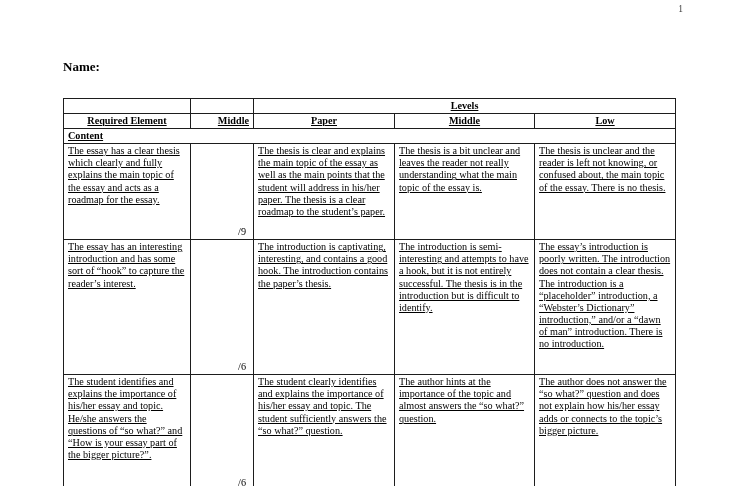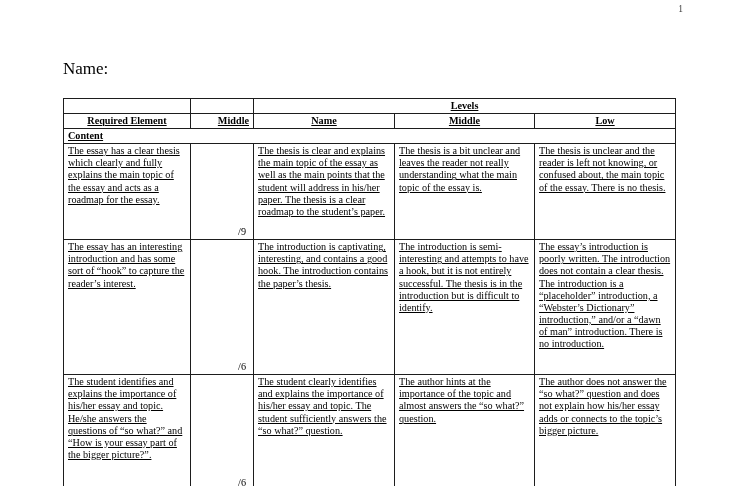--- a/index.html
+++ b/index.html
@@ -36,22 +36,22 @@
     left: 63px;
     font-size: 11.5px;
     font-weight: bold;
     letter-spacing: -0.1px;
     white-space: nowrap;
   }
   .name-line {
     position: absolute;
     top: 59px;
     left: 63px;
-    font-size: 17px;
-    font-weight: normal;
+    font-size: 13px;
+    font-weight: bold;
   }
   table.rubric {
     position: absolute;
     top: 98px;
     left: 63px;
     width: 612px;
     border-collapse: collapse;
     table-layout: fixed;
     font-size: 10.2px;
     line-height: 12.1px;
@@ -127,21 +127,21 @@
     </colgroup>
     <tbody>
       <tr>
         <td class="corner-top-left"></td>
         <td class="corner-top-left"></td>
         <td class="hdr" colspan="3">Levels</td>
       </tr>
       <tr>
         <td class="hdr-left">Required Element</td>
         <td class="hdr-right">Middle</td>
-        <td class="hdr">Name</td>
+        <td class="hdr">Paper</td>
         <td class="hdr">Middle</td>
         <td class="hdr">Low</td>
       </tr>
       <tr class="section-row">
         <td colspan="5">Content</td>
       </tr>
 
       <tr class="r1">
         <td>
             <span class="cell-text">The essay has a clear thesis which clearly and fully explains the main topic of the essay and acts as a roadmap for the essay.</span>

